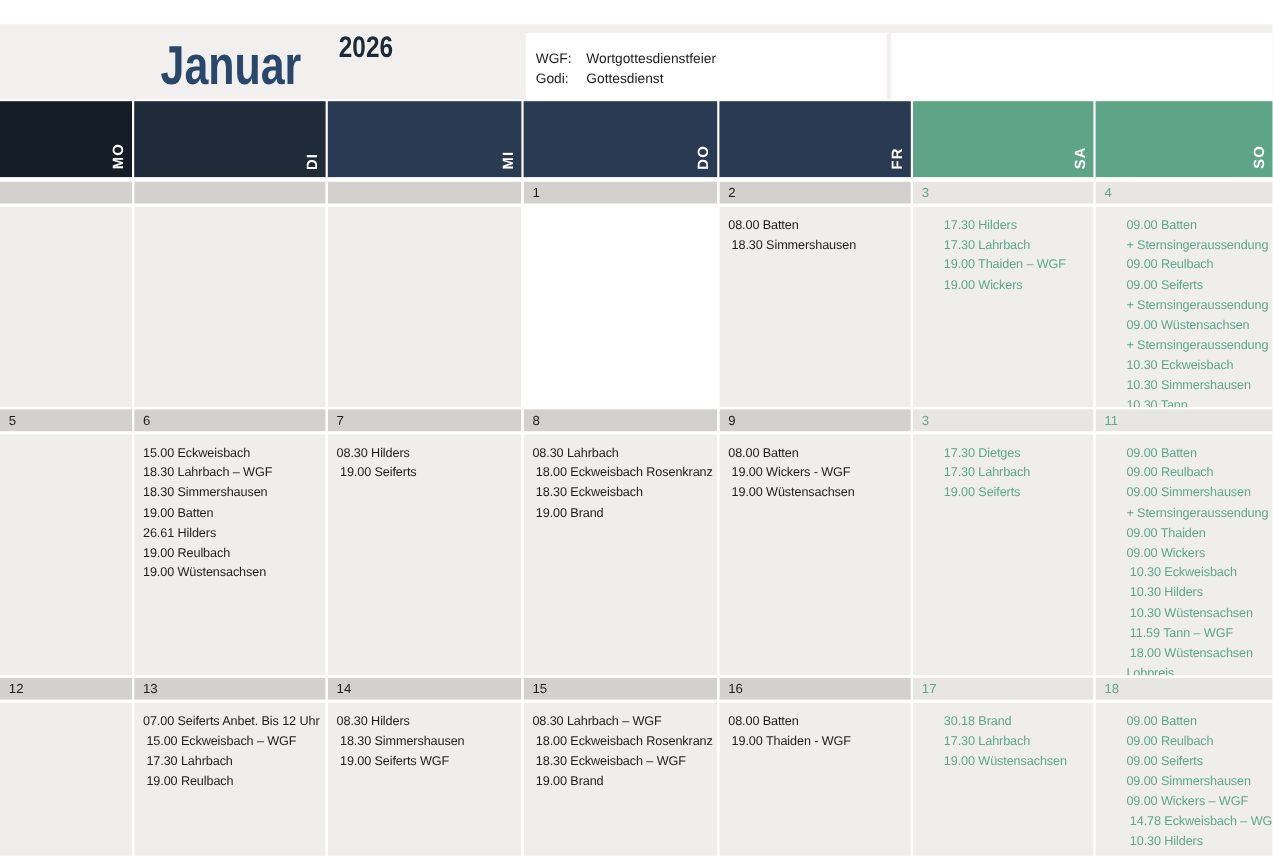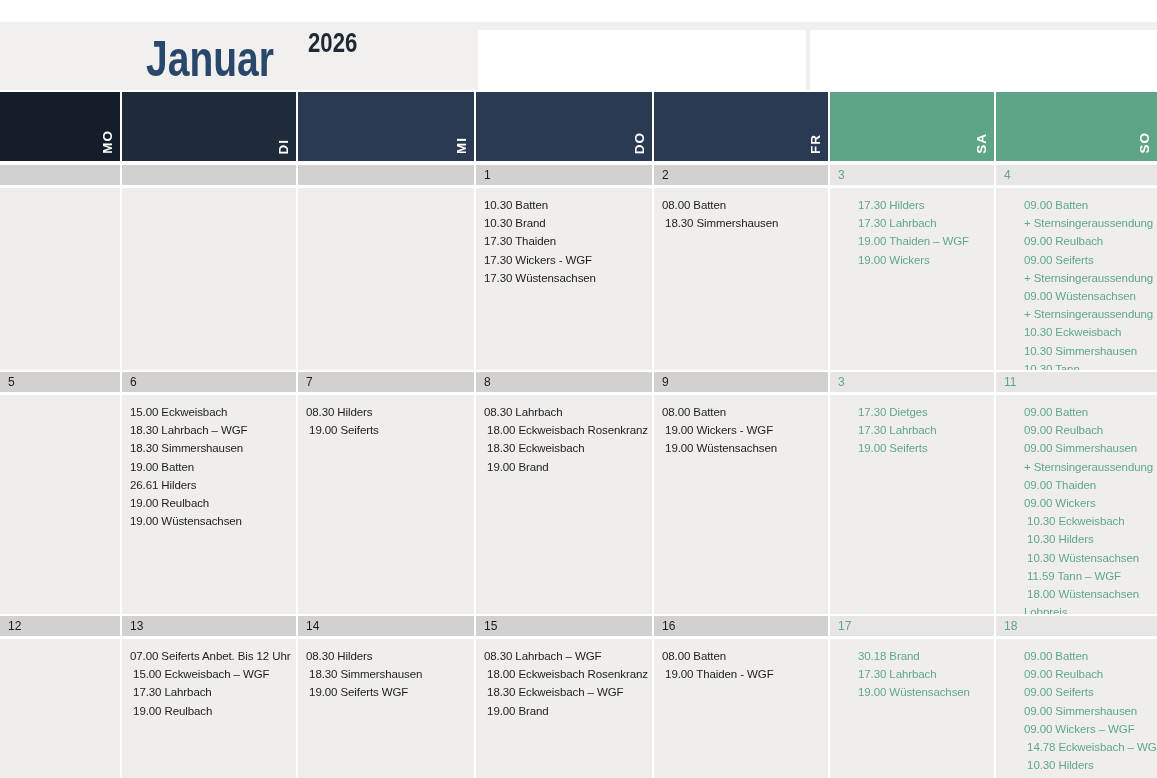--- a/index.html
+++ b/index.html
@@ -68,20 +68,28 @@
 </style>
 </head>
 <body>
 
 <div class="topband">
   <div class="title-wrap">
     <span class="month-title">Januar</span>
   </div>
   <span class="year-label">2026</span>
   <div class="legend-box">
+    <div class="legend-row">
+      <span class="legend-abbr">WGF:</span>
+      <span class="legend-text">Wortgottesdienstfeier</span>
+    </div>
+    <div class="legend-row">
+      <span class="legend-abbr">Godi:</span>
+      <span class="legend-text">Gottesdienst</span>
+    </div>
   </div>
   <div class="right-white"></div>
 </div>
 
 <div id="weekday-header-row" class="grid7">
     <div class="header-cell" style="background: rgb(20, 29, 40);">
       <span class="header-label">MO</span>
     </div>
     <div class="header-cell" style="background: rgb(31, 43, 57);">
       <span class="header-label">DI</span>
@@ -112,27 +120,20 @@
       <div class="day-cell">
         <div class="day-number"></div>
         <div class="day-body"></div>
       </div>
       <div class="day-cell">
         <div class="day-number"></div>
         <div class="day-body"></div>
       </div>
       <div class="day-cell">
         <div class="day-number">1</div>
-        <div class="day-body">
-          <div class="event-line">10.30 Batten</div>
-          <div class="event-line">10.30 Brand</div>
-          <div class="event-line">17.30 Thaiden</div>
-          <div class="event-line">17.30 Wickers - WGF</div>
-          <div class="event-line">17.30 Wüstensachsen</div>
-        </div>
       </div>
       <div class="day-cell">
         <div class="day-number">2</div>
         <div class="day-body">
           <div class="event-line">08.00 Batten</div>
           <div class="event-line"> 18.30 Simmershausen</div>
         </div>
       </div>
       <div class="day-cell weekend">
         <div class="day-number">3</div>

